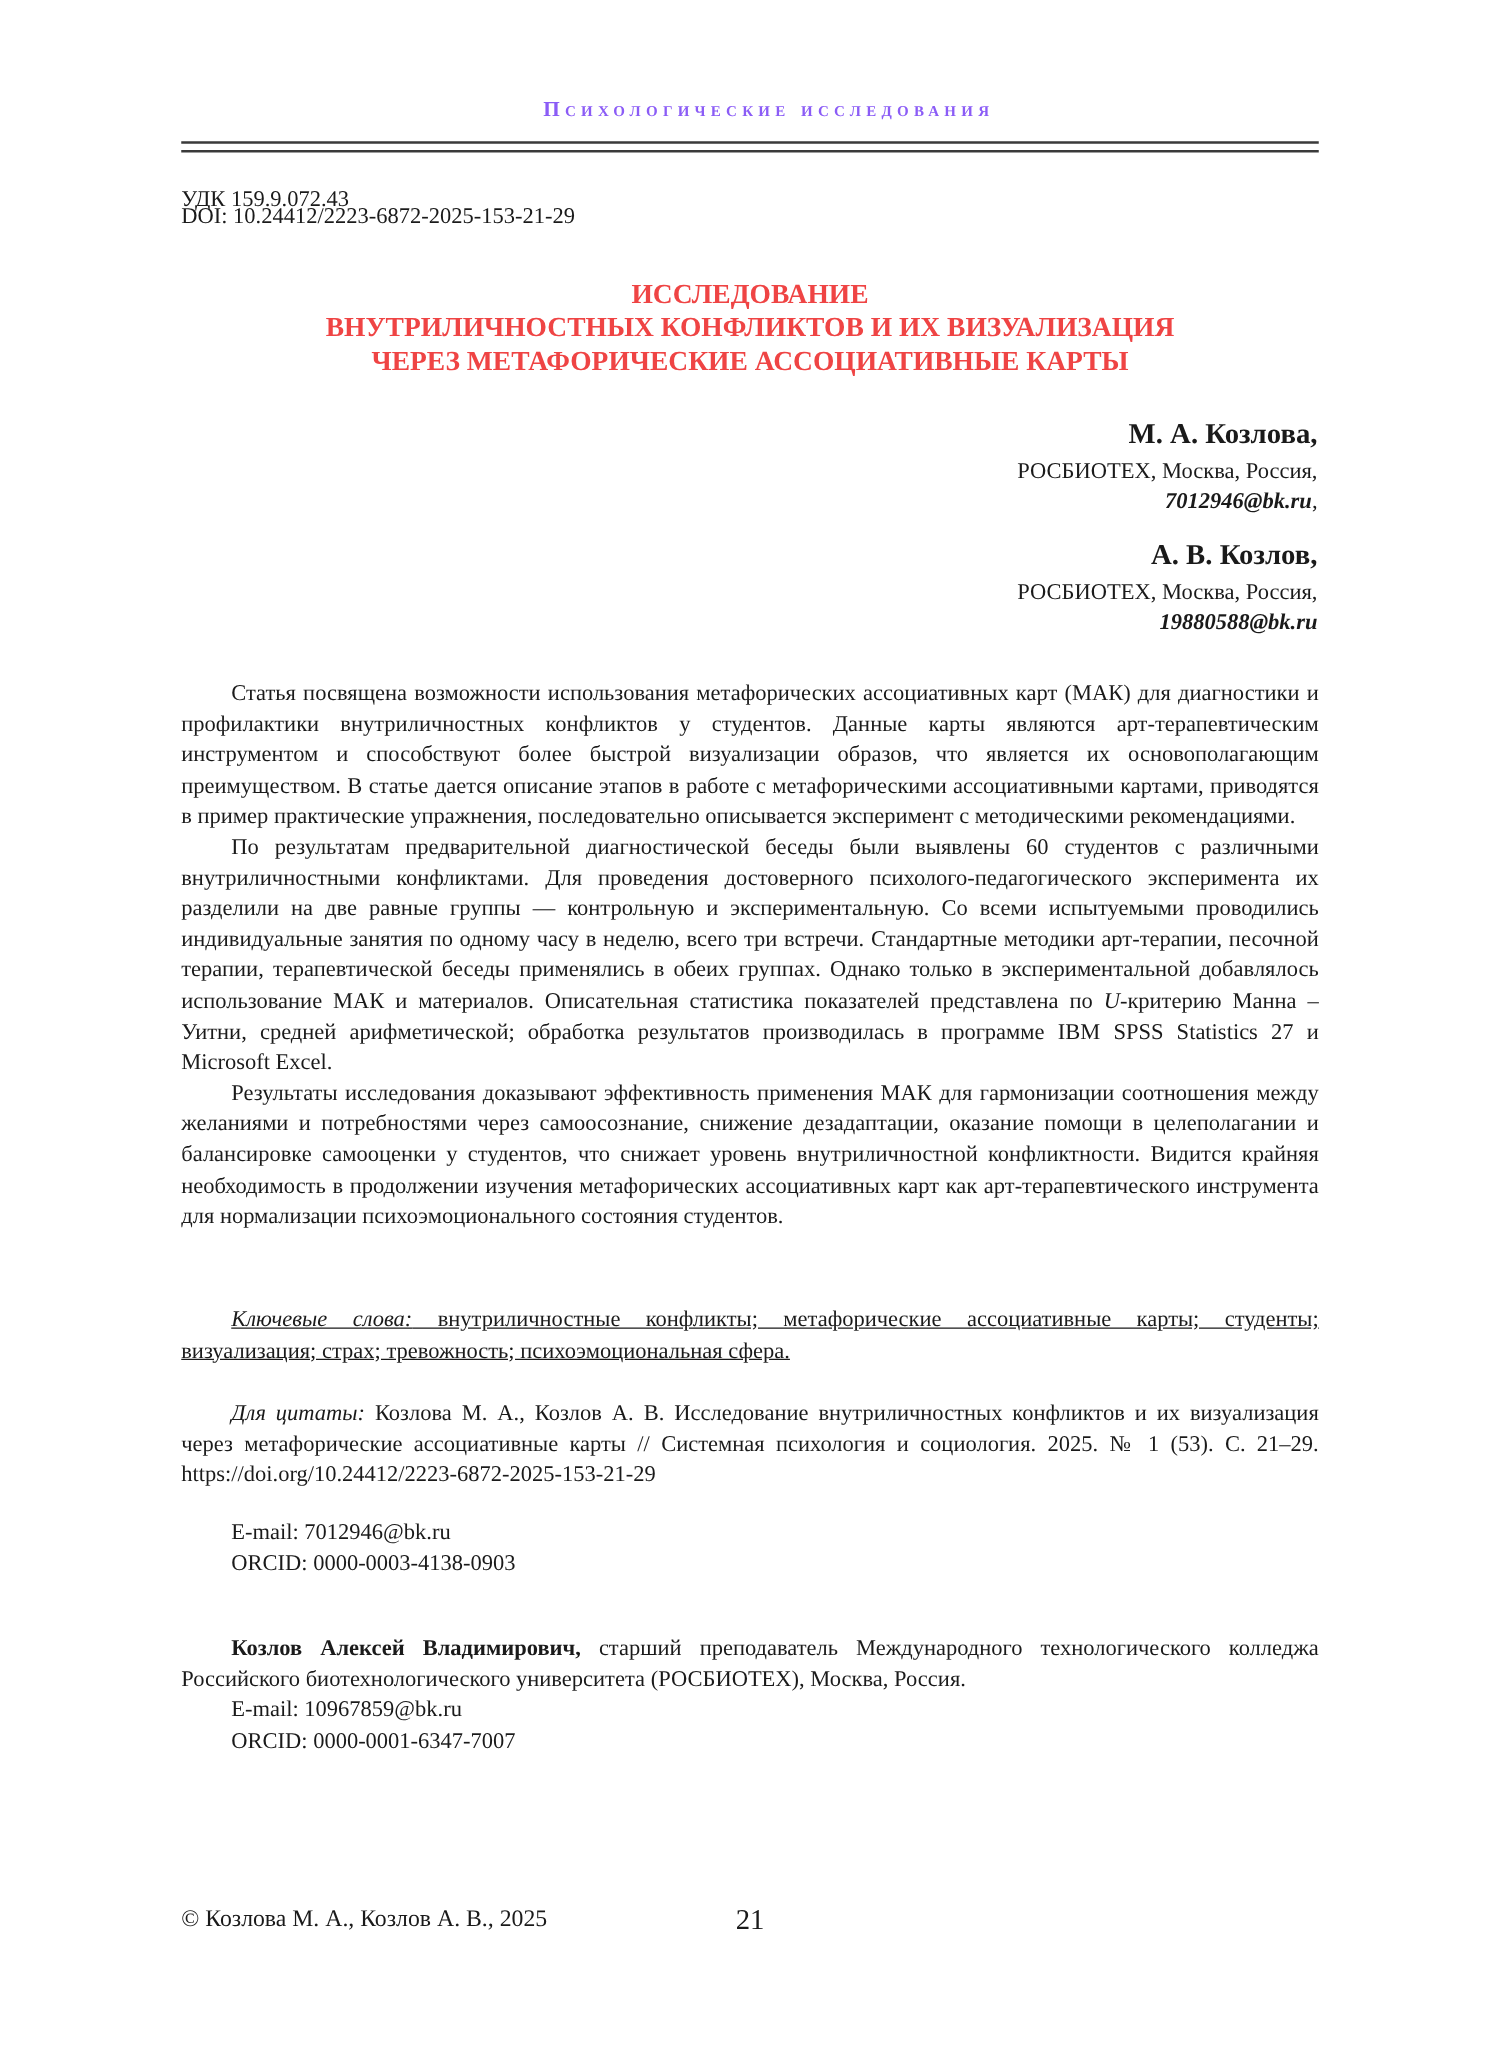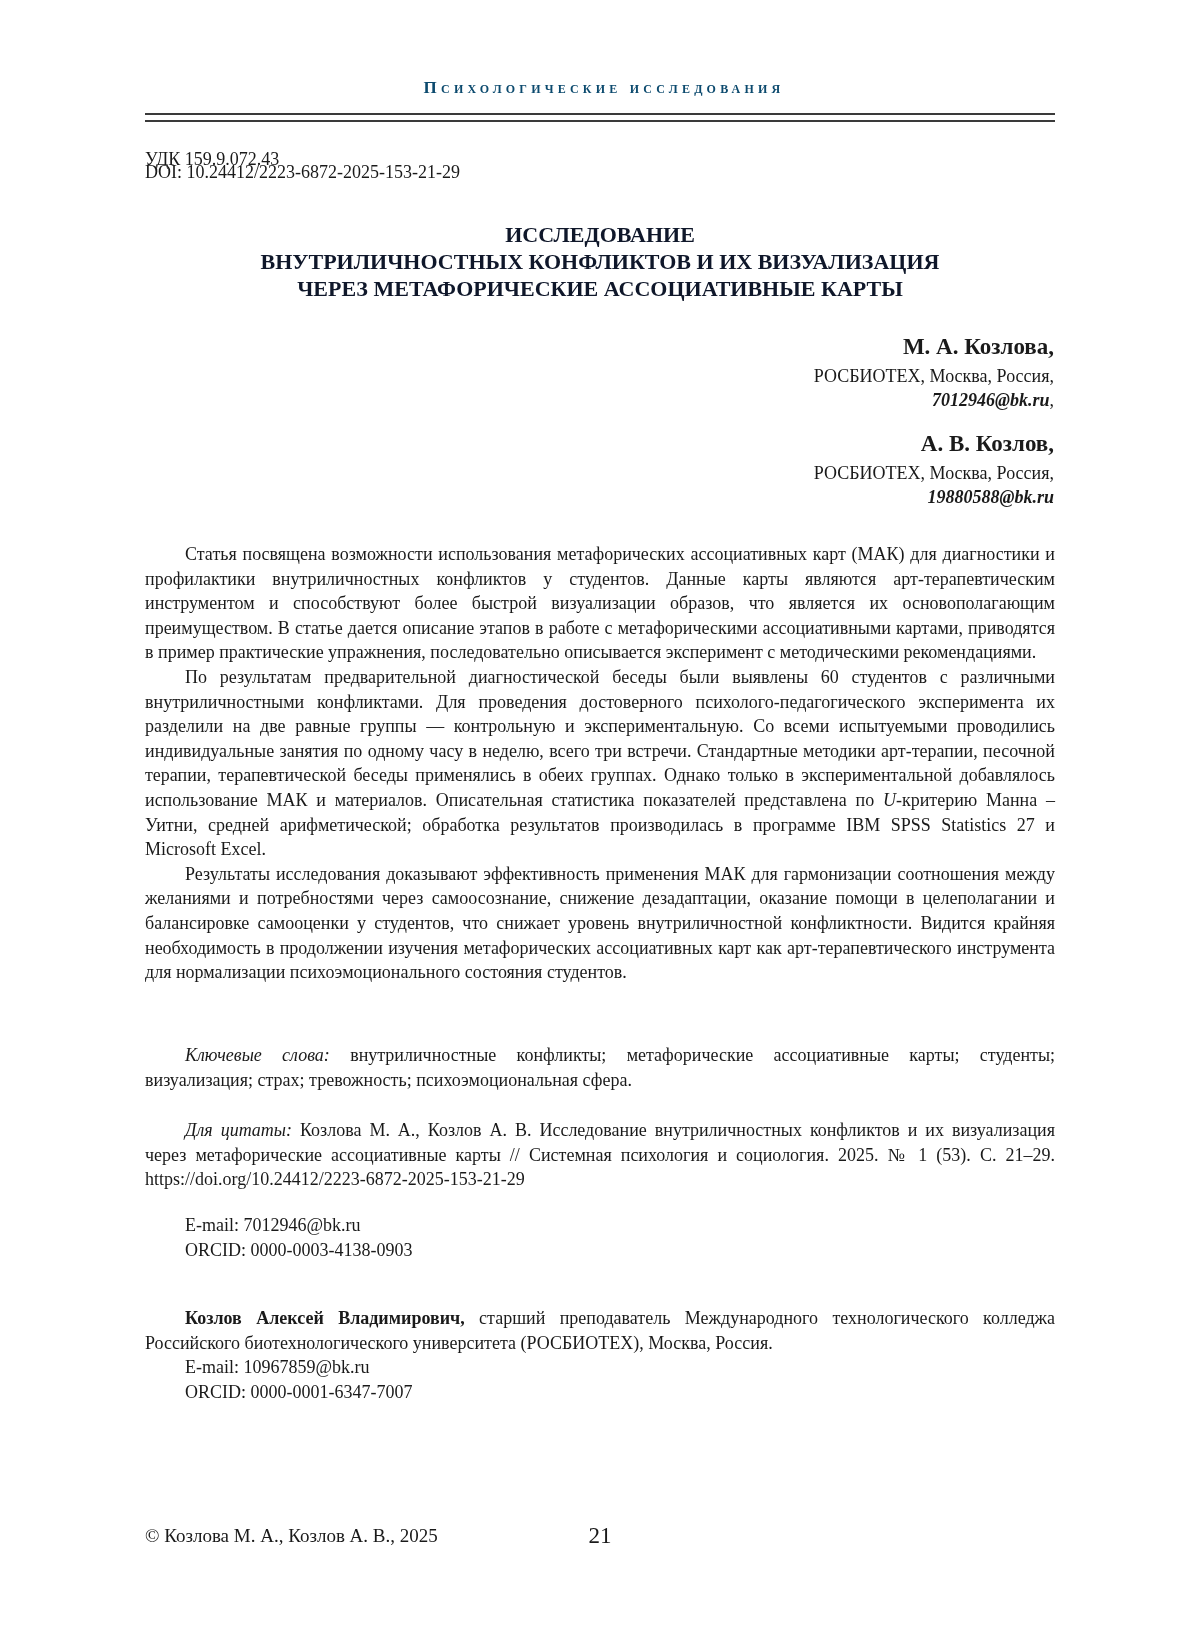--- a/index.html
+++ b/index.html
@@ -1,45 +1,45 @@
 <!DOCTYPE html>
 <html><head>
   <meta charset="utf-8">
   <style>
     html, body { margin: 0; padding: 0; background: #ffffff; }
     body { width: 1200px; height: 1651px; position: relative; overflow: hidden;
       font-family: "Liberation Serif", "DejaVu Serif", serif; color: #1a1a1a; }
     .page { position: absolute; left: 0; top: 0; width: 1200px; height: 1651px; }
 
-    .running-head { position: absolute; top: 78px; left: 149px; width: 910px; text-align: center;
-      font-weight: bold; font-size: 17px; letter-spacing: 4.2px; font-variant: small-caps; color: #0c4a6e; }
+    .running-head { position: absolute; top: 78px; left: 160px; width: 910px; text-align: center;
+      font-weight: bold; font-size: 17px; letter-spacing: 4.2px; font-variant: small-caps; color: #8b5cf6; }
     .rule { position: absolute; left: 145px; width: 910px; height: 2px; background: #3a3a3a; }
     .rule.r1 { top: 113px; }
     .rule.r2 { top: 120px; }
 
     .meta { position: absolute; left: 145px; font-size: 18px; line-height: 23px; }
     .meta.udk { top: 148px; }
     .meta.doi { top: 161px; }
 
     .title { position: absolute; top: 221px; left: 145px; width: 910px; text-align: center;
-      font-weight: bold; font-size: 22px; line-height: 27px; color: #0f172a; }
+      font-weight: bold; font-size: 22px; line-height: 27px; color: #ef4444; }
     .title div { margin: 0; }
 
     .authors { position: absolute; right: 146px; top: 335px; text-align: right; font-size: 18px; line-height: 24px; }
     .author-name { font-weight: bold; font-size: 23px; }
     .author-affil { }
     .author-email { font-style: italic; font-weight: bold; }
     .author-block { margin-bottom: 20px; }
     .author-block .author-name { margin-bottom: 5px; }
 
     .body-text { position: absolute; left: 145px; width: 910px; font-size: 18px; line-height: 24.6px;
       text-align: justify; }
     .body-text p { margin: 0; text-indent: 40px; }
     .abstract { top: 542px; }
-    .keywords { top: 1043px; }
+    .keywords { top: 1043px; text-decoration: underline; }
     .citation { top: 1118px; }
     .bio1 { top: 1213px; }
     .bio2 { top: 1306px; }
     .ital { font-style: italic; }
     .bold { font-weight: bold; }
     .sub-line { padding-left: 40px; text-align: left; }
 
     .copyright { position: absolute; left: 145px; top: 1488px; font-size: 19px; margin-top: 37px; }
     .page-number { position: absolute; top: 1523px; left: 145px; width: 910px; text-align: center; font-size: 23px; }
   </style>

